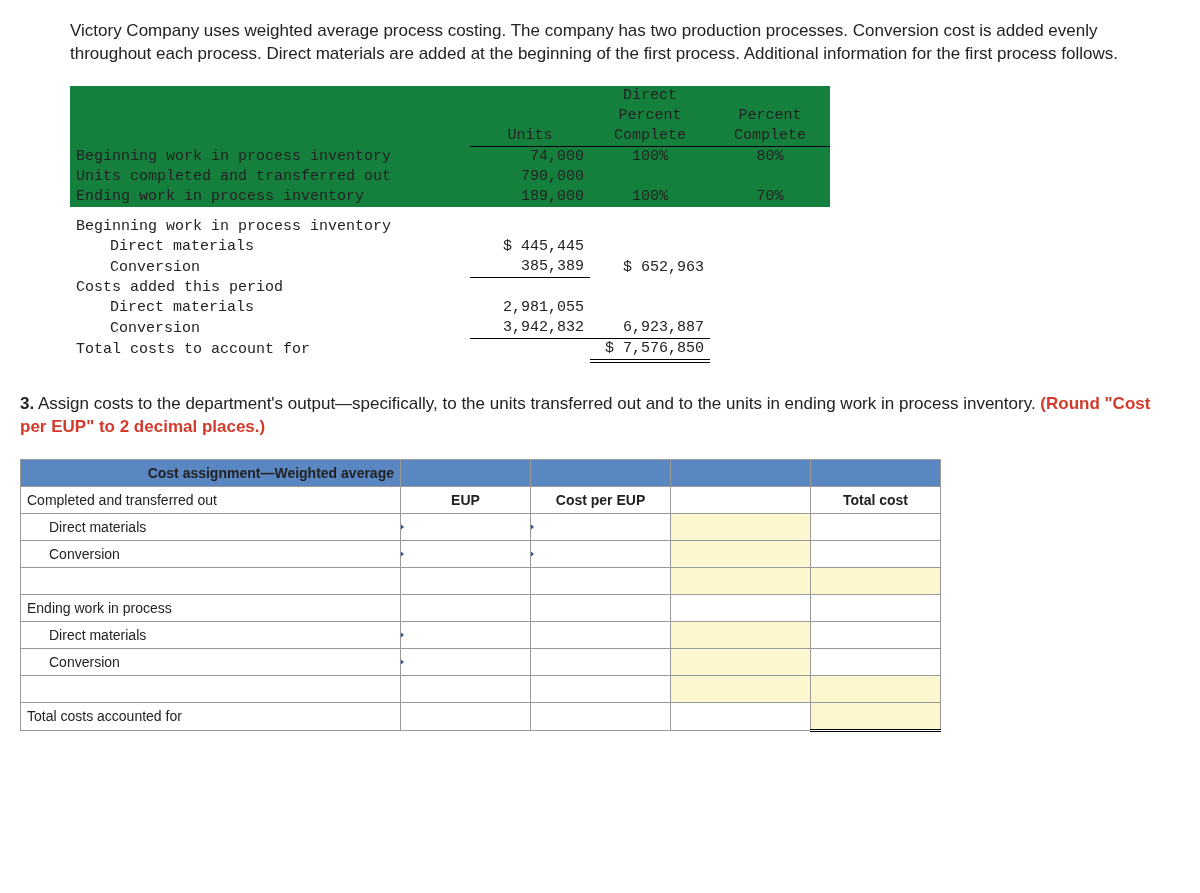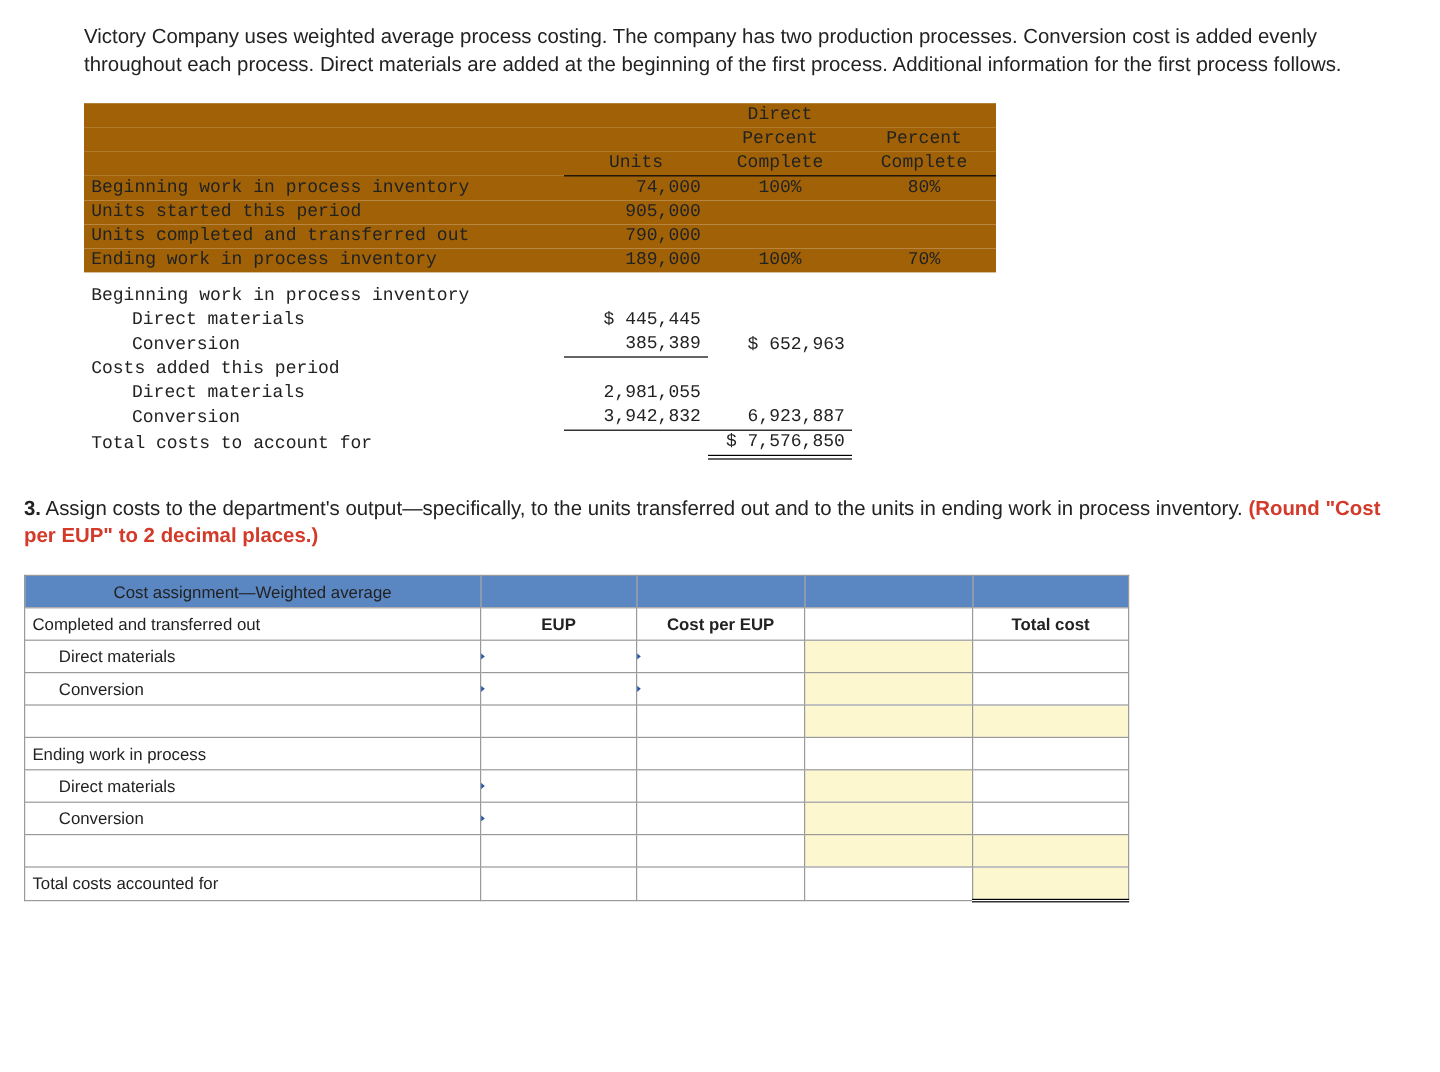--- a/index.html
+++ b/index.html
@@ -24,21 +24,21 @@
     border-collapse: collapse;
     font-family: "Courier New", Courier, monospace;
     font-size: 15px;
   }
   table.data td {
     padding: 0 6px;
     height: 20px;
     white-space: pre;
   }
   .shaded {
-    background: #a16207;
+    background: #15803d;
   }
   .num { text-align: right; }
   .ctr { text-align: center; }
   .ul { border-bottom: 1.5px solid #000; }
   .dbl { border-bottom: 4px double #000; }
 
   .q3 {
     margin: 27px 0 20px 0;
     font-size: 17px;
     line-height: 1.35;
@@ -52,22 +52,22 @@
     table-layout: fixed;
   }
   table.answer td, table.answer th {
     border: 1px solid #999;
     padding: 4px 6px;
     height: 18px;
     overflow: hidden;
   }
   table.answer .blueh {
     background: #5a86c2;
-    font-weight: normal;
-    text-align: center;
+    font-weight: bold;
+    text-align: right;
   }
   table.answer .colh {
     font-weight: bold;
     text-align: center;
   }
   table.answer .indent1 { padding-left: 28px; }
   .yellow { background: #fdf7cf; }
   .arrow-cell {
     position: relative;
   }
@@ -113,26 +113,20 @@
     <td class="shaded"></td>
     <td class="shaded ul ctr">Units</td>
     <td class="shaded ctr ul">Complete</td>
     <td class="shaded ctr ul">Complete</td>
   </tr>
   <tr>
     <td class="shaded">Beginning work in process inventory</td>
     <td class="shaded num">74,000</td>
     <td class="shaded ctr">100%</td>
     <td class="shaded ctr">80%</td>
-  </tr>
-  <tr>
-    <td class="shaded">Units started this period</td>
-    <td class="shaded num">905,000</td>
-    <td class="shaded"></td>
-          <td class="shaded"></td>
   </tr>
   <tr>
     <td class="shaded">Units completed and transferred out</td>
     <td class="shaded num">790,000</td>
     <td class="shaded"></td>
           <td class="shaded"></td>
   </tr>
   <tr>
     <td class="shaded">Ending work in process inventory</td>
     <td class="shaded num">189,000</td>

